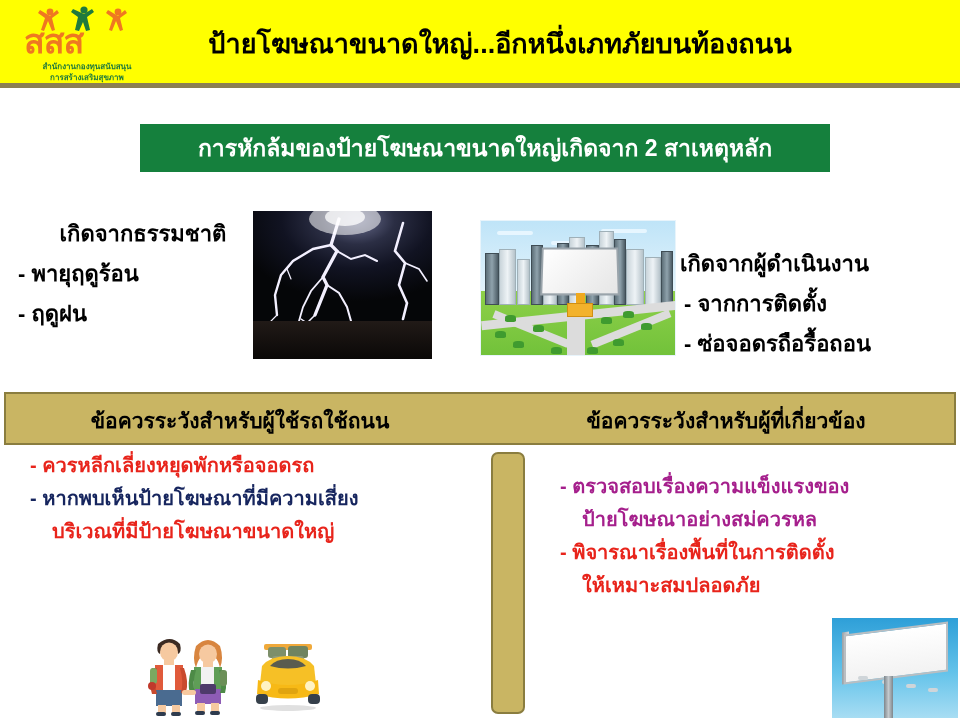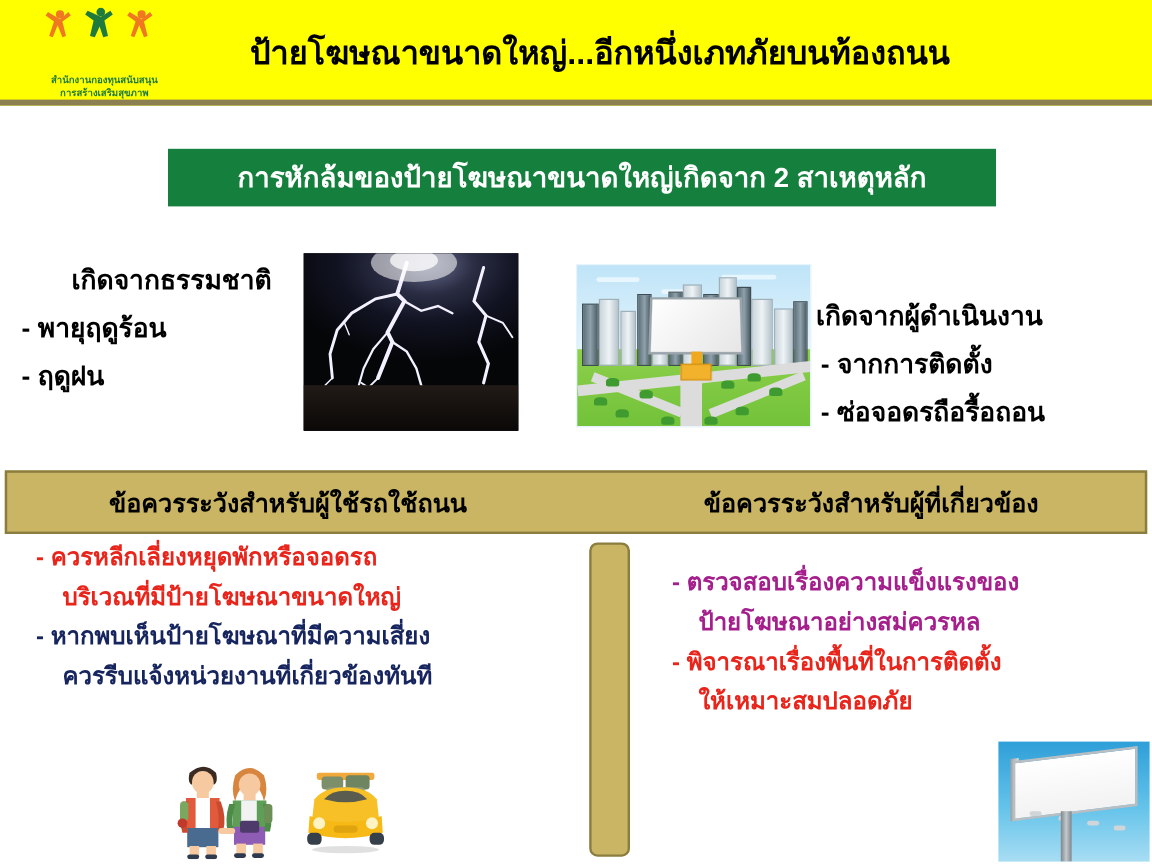--- a/index.html
+++ b/index.html
@@ -189,20 +189,21 @@
         </g>
         <g fill="#1f7a3d">
           <circle cx="48" cy="4" r="3.6"></circle>
           <path d="M48 8 L56 3 L58 6 L51 11 L54 24 L50 25 L47 16 L43 25 L39 24 L42 11 L35 6 L37 3 Z"></path>
         </g>
         <g fill="#ef7821">
           <circle cx="82" cy="6" r="3.4"></circle>
           <path d="M82 10 L89 4 L91 7 L84 12 L87 24 L84 25 L80 15 L76 25 L73 24 L77 12 L70 7 L72 4 Z"></path>
         </g>
       </svg>
+      <div class="logo-mark">สสส</div>
       <div class="logo-sub1">สำนักงานกองทุนสนับสนุน</div>
       <div class="logo-sub2">การสร้างเสริมสุขภาพ</div>
     </div>
 
     <div class="header-title">ป้ายโฆษณาขนาดใหญ่...อีกหนึ่งเภทภัยบนท้องถนน</div>
 
   </div>
 
   <div class="red-banner">
     <div class="red-banner-text">การหักล้มของป้ายโฆษณาขนาดใหญ่เกิดจาก  2 สาเหตุหลัก</div>
@@ -285,23 +286,22 @@
 
   <div class="tan-bar">
     <div class="tan-col left">ข้อควรระวังสำหรับผู้ใช้รถใช้ถนน</div>
     <div class="tan-col right">ข้อควรระวังสำหรับผู้ที่เกี่ยวข้อง</div>
   </div>
 
   <div class="divider"></div>
 
   <div class="advice left">
     <div class="adv-line c-red">- ควรหลีกเลี่ยงหยุดพักหรือจอดรถ</div>
+    <div class="adv-line c-navy">- หากพบเห็นป้ายโฆษณาที่มีความเสี่ยง</div>
     <div class="adv-line c-red indent">บริเวณที่มีป้ายโฆษณาขนาดใหญ่</div>
-    <div class="adv-line c-navy">- หากพบเห็นป้ายโฆษณาที่มีความเสี่ยง</div>
-    <div class="adv-line c-navy indent">ควรรีบแจ้งหน่วยงานที่เกี่ยวข้องทันที</div>
   </div>
 
   <svg class="art-people" viewBox="0 0 120 86">
 
     <g>
       <path d="M30 14 q12 -10 22 0 q2 8 -2 10 q-1 -6 -9 -6 q-8 0 -9 6 q-4 -2 -2 -10 Z" fill="#3b2a22"></path>
       <ellipse cx="41" cy="22" rx="9" ry="9.5" fill="#f6c9a0"></ellipse>
       <rect x="36" y="30" width="10" height="5" fill="#f6c9a0"></rect>
       <path d="M27 35 h28 v26 h-28 Z" fill="#e05a3b"></path>
       <rect x="35" y="35" width="12" height="26" fill="#ffffff"></rect>

